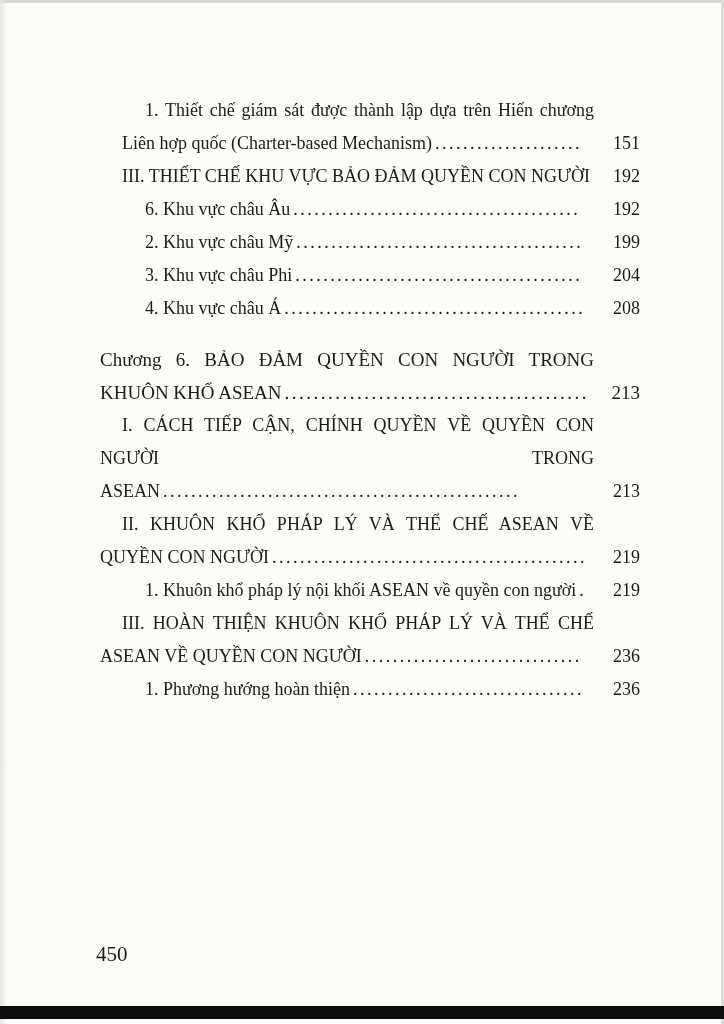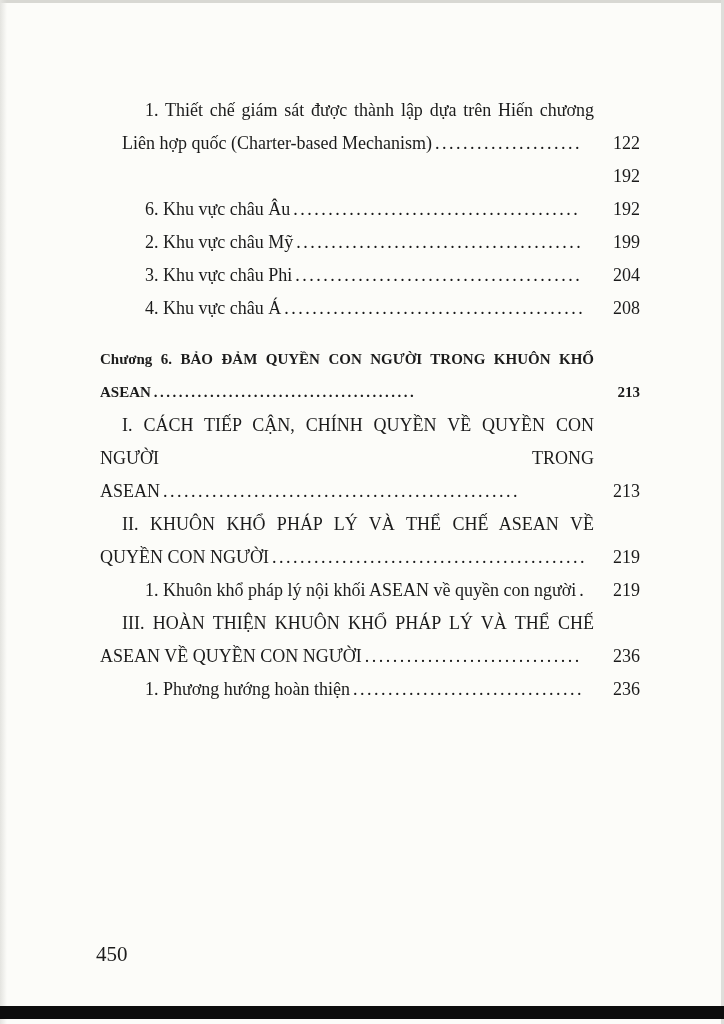--- a/index.html
+++ b/index.html
@@ -22,42 +22,42 @@
   .entry {
     margin: 0;
     position: relative;
     font-size: 18px;
     line-height: 33px;
     text-align: justify;
     padding-right: 46px;
   }
   .entry.section { text-indent: 22px; }
   .entry.sub { margin-left: 22px; text-indent: 23px; }
-  .entry.chapter { font-weight: bold; font-size: 15px; margin-top: 18px; }
+  .entry.chapter { font-weight: normal; font-size: 19px; margin-top: 18px; }
 
   .entry-page { position: absolute; right: 0; bottom: 0; line-height: 33px; }
   .dot-leader { letter-spacing: 2.5px; margin-left: 3px; }
 
   .footer { position: absolute; left: 96px; top: 942px; font-size: 21px; line-height: 24px; }
 
   
   .edge-top    { position: absolute; top: 0; left: 0; right: 0; height: 3px; background: #d8d8d3; }
   .edge-right  { position: absolute; top: 0; right: 0; bottom: 0; width: 3px; background: #dededa; }
   .edge-left   { position: absolute; top: 0; left: 0; bottom: 0; width: 7px;
                  background: linear-gradient(to right, #e4e4e0, rgba(228,228,224,0)); }
   .bottom-bar  { position: absolute; left: 0; right: 0; bottom: 5px; height: 13px; background: #0d0d0d; }
 </style>
 </head>
 <body>
 
 <div class="page">
 
   <main class="toc">
-      <p class="entry sub"><span class="entry-text">1. Thiết chế giám sát được thành lập dựa trên Hiến chương Liên hợp quốc (Charter-based Mechanism)</span><span class="dot-leader">.....................</span><span class="entry-page">122</span></p>
-      <p class="entry section"><span class="dot-leader"></span><span class="entry-page">192</span></p>
+      <p class="entry sub"><span class="entry-text">1. Thiết chế giám sát được thành lập dựa trên Hiến chương Liên hợp quốc (Charter-based Mechanism)</span><span class="dot-leader">.....................</span><span class="entry-page">151</span></p>
+      <p class="entry section"><span class="entry-text">III. THIẾT CHẾ KHU VỰC BẢO ĐẢM QUYỀN CON NGƯỜI</span><span class="dot-leader"></span><span class="entry-page">192</span></p>
       <p class="entry sub"><span class="entry-text">6. Khu vực châu Âu</span><span class="dot-leader">.........................................</span><span class="entry-page">192</span></p>
       <p class="entry sub"><span class="entry-text">2. Khu vực châu Mỹ</span><span class="dot-leader">.........................................</span><span class="entry-page">199</span></p>
       <p class="entry sub"><span class="entry-text">3. Khu vực châu Phi</span><span class="dot-leader">.........................................</span><span class="entry-page">204</span></p>
       <p class="entry sub"><span class="entry-text">4. Khu vực châu Á</span><span class="dot-leader">...........................................</span><span class="entry-page">208</span></p>
       <p class="entry chapter"><span class="entry-text">Chương 6. BẢO ĐẢM QUYỀN CON NGƯỜI TRONG KHUÔN KHỔ ASEAN</span><span class="dot-leader">..........................................</span><span class="entry-page">213</span></p>
       <p class="entry section"><span class="entry-text">I. CÁCH TIẾP CẬN, CHÍNH QUYỀN VỀ QUYỀN CON NGƯỜI TRONG ASEAN</span><span class="dot-leader">...................................................</span><span class="entry-page">213</span></p>
       <p class="entry section"><span class="entry-text">II. KHUÔN KHỔ PHÁP LÝ VÀ THỂ CHẾ ASEAN VỀ QUYỀN CON NGƯỜI</span><span class="dot-leader">.............................................</span><span class="entry-page">219</span></p>
       <p class="entry sub"><span class="entry-text">1. Khuôn khổ pháp lý nội khối ASEAN về quyền con người</span><span class="dot-leader">.</span><span class="entry-page">219</span></p>
       <p class="entry section"><span class="entry-text">III. HOÀN THIỆN KHUÔN KHỔ PHÁP LÝ VÀ THỂ CHẾ ASEAN VỀ QUYỀN CON NGƯỜI</span><span class="dot-leader">...............................</span><span class="entry-page">236</span></p>
       <p class="entry sub"><span class="entry-text">1. Phương hướng hoàn thiện</span><span class="dot-leader">.................................</span><span class="entry-page">236</span></p>

